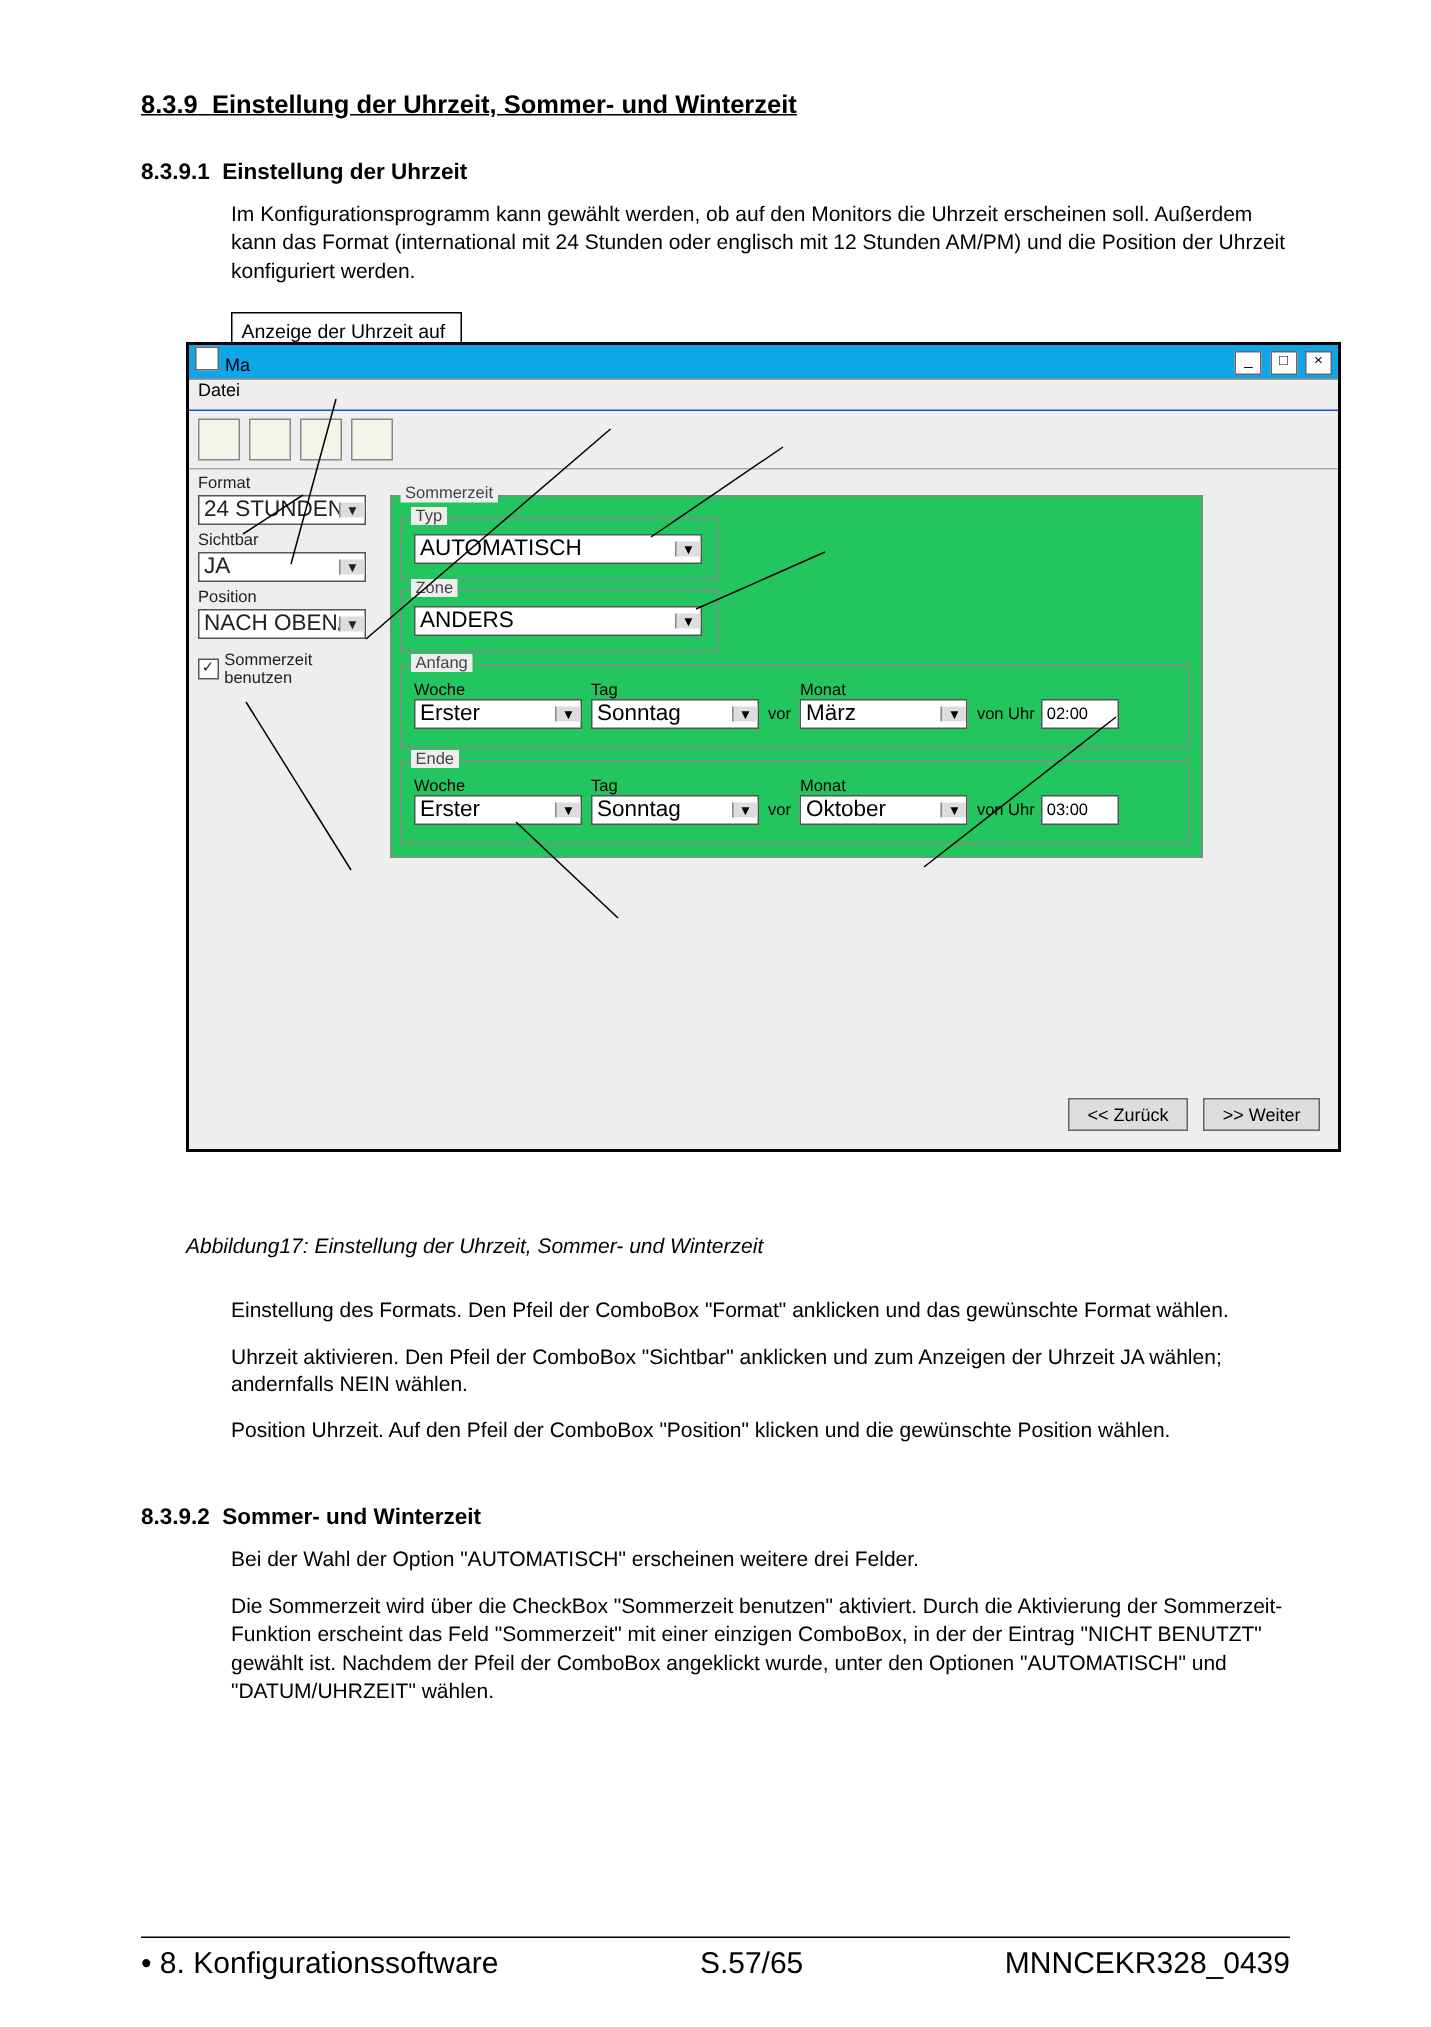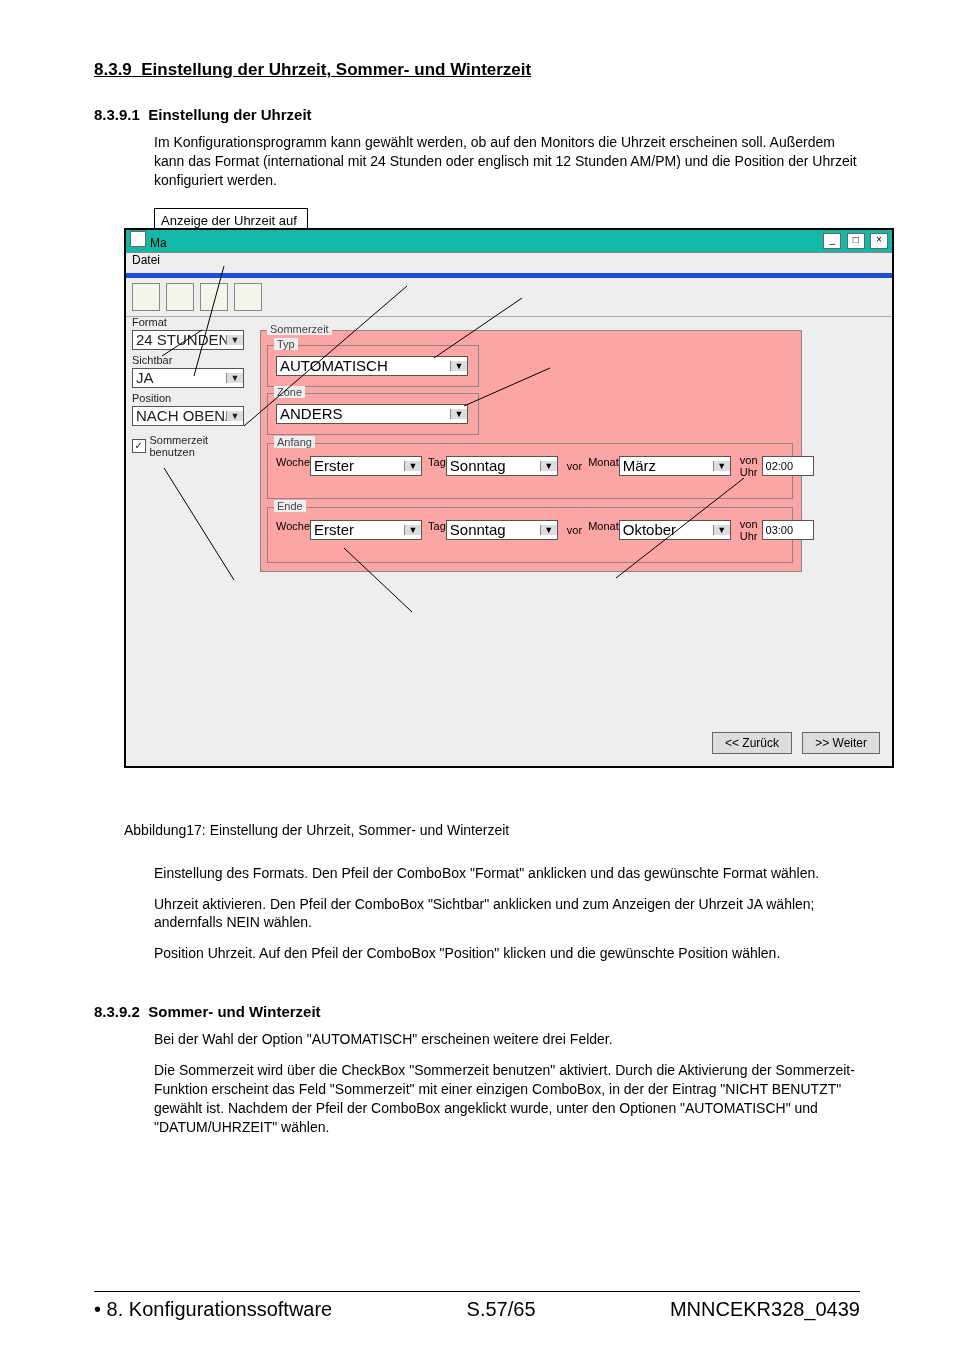--- a/index.html
+++ b/index.html
@@ -1,42 +1,42 @@
 <!DOCTYPE html>
 <html><head>
 <meta charset="utf-8">
 <style>
   html,body{margin:0;padding:0;font-family:Arial,Helvetica,sans-serif;font-size:14px;color:#000;background:#fff}
   .page{width:886px;min-height:1351px;margin:0 auto;padding:60px 60px 40px 60px;box-sizing:border-box;position:relative}
   .h-section{font-size:17px;font-weight:bold;text-decoration:underline;margin-bottom:26px}
   .h-sub{font-size:15px;font-weight:bold;margin:18px 0 10px 0}
   .body-text{margin:0 0 12px 60px;line-height:1.35}
-  .fig-caption{margin:14px 0 26px 30px}
+  .fig-caption{font-style:italic;margin:14px 0 26px 30px}
   .footer{position:absolute;left:60px;right:60px;bottom:30px;border-top:1px solid #000;padding-top:6px;display:flex;justify-content:space-between;font-size:20px}
   .footer .bullet::before{content:"•  "}
   
   .shot-wrap{margin:18px 30px 0 30px;position:relative}
   .win{border:2px solid #000;background:#eee;position:relative;width:770px;height:540px;box-sizing:border-box;font-family:Tahoma,Arial,sans-serif}
-  .titlebar{background:#14b8a6;height:22px;display:flex;align-items:center;justify-content:space-between;padding:0 4px;border-bottom:1px solid #888;font-size:12px}
+  .titlebar{background:#0ea5e9;height:22px;display:flex;align-items:center;justify-content:space-between;padding:0 4px;border-bottom:1px solid #888;font-size:12px}
   .tb-ic{width:14px;height:14px;background:#fff;border:1px solid #666;display:inline-block;margin-right:4px}
   .tb-btns span{display:inline-block;width:16px;height:14px;border:1px solid #666;background:#fff;margin-left:2px;text-align:center;line-height:12px;font-size:10px}
-  .menubar{height:20px;padding:0 6px;font-size:12px;border-bottom:5px solid #1d4ed8}
+  .menubar{height:20px;padding:0 6px;font-size:12px;border-bottom:1px solid #1d4ed8}
   .toolbar{height:34px;padding:2px 6px;border-bottom:1px solid #aaa;display:flex;gap:6px;align-items:center}
   .toolbar .ticon{width:26px;height:26px;border:1px solid #888;background:#f4f4e8}
   .pane{position:absolute;left:6px;top:82px;width:120px;font-size:11px;color:#222}
   .pane .lbl{margin:4px 0 2px 0}
   .combo{display:flex;align-items:center;border:1px solid #555;background:#fff;height:18px;width:110px}
   .combo .val{flex:1;padding:0 3px;font-size:15px;overflow:hidden;white-space:nowrap}
   .combo .arr{width:16px;text-align:center;border-left:1px solid #888;background:#ddd;font-size:9px}
   .chk{display:flex;align-items:center;gap:4px;margin-top:8px;font-size:11px}
   .chk .box{width:12px;height:12px;border:1px solid #555;background:#fff;font-size:10px;line-height:11px;text-align:center}
-  .grp{position:absolute;border:1px solid #888;background:#fca5a5;font-size:11px}
+  .grp{position:absolute;border:1px solid #888;background:#22c55e;font-size:11px}
   .grp .legend{position:absolute;top:-8px;left:6px;background:#eee;padding:0 3px;color:#444}
   .grp .row{display:flex;align-items:center;gap:6px;padding:10px 8px 8px 8px}
-  .grp .rowcol{display:flex;flex-direction:row}
+  .grp .rowcol{display:flex;flex-direction:column}
   .field{display:flex;align-items:center;gap:4px}
   .txtin{border:1px solid #555;background:#fff;height:18px;width:44px;padding:0 3px;font-size:11px}
   .navbtn{position:absolute;border:1px solid #666;background:#ddd;padding:3px 12px;font-size:12px}
   
   .call{position:absolute;background:#fff;border:1px solid #000;padding:4px 6px;font-size:13px;line-height:1.2;max-width:160px}
   svg.lines{position:absolute;left:0;top:0;pointer-events:none}
 </style>
 </head>
 <body>
 

